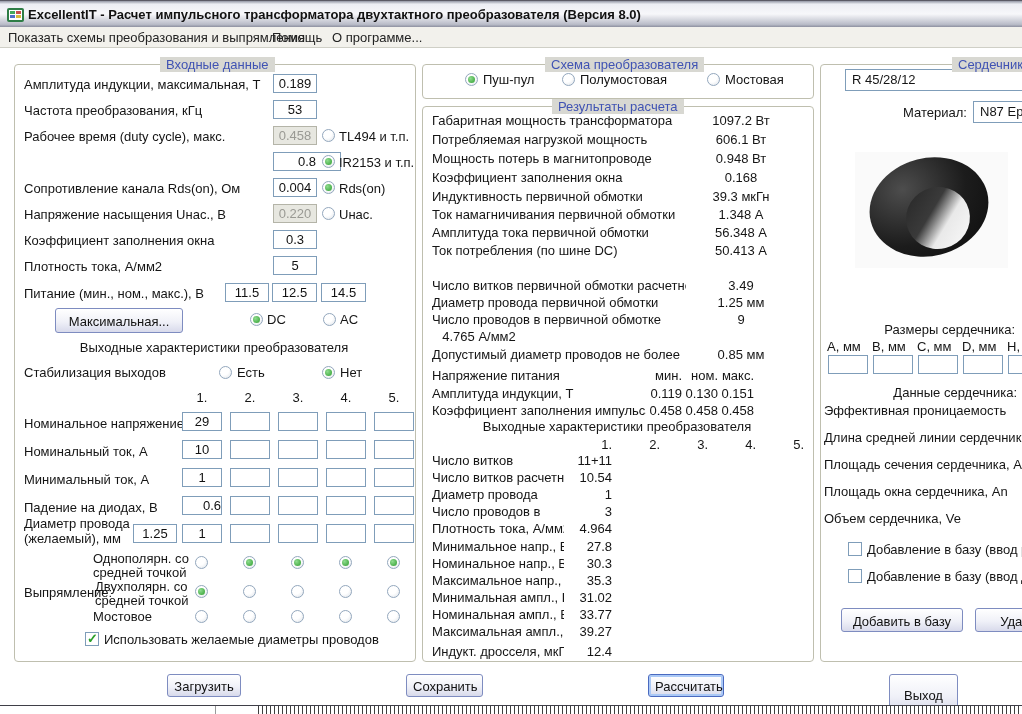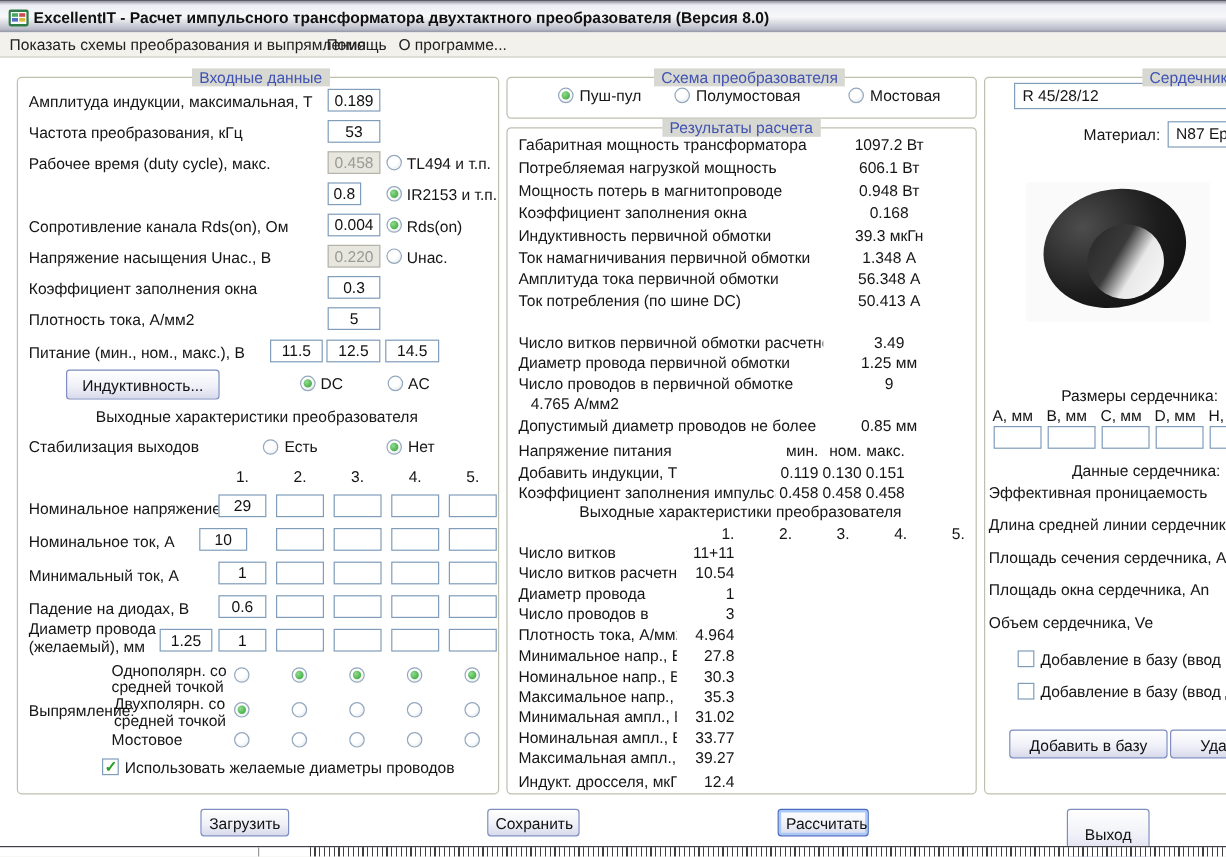--- a/index.html
+++ b/index.html
@@ -91,21 +91,21 @@
   <input class="inp" style="left: 273px; top: 74px; width: 44px;" value="0.189">
 
   <div class="lbl" style="left:24px;top:103px">Частота преобразования, кГц</div>
   <input class="inp" style="left: 273px; top: 100px; width: 44px;" value="53">
 
   <div class="lbl" style="left:24px;top:129px">Рабочее время (duty cycle), макс.</div>
   <input class="inp dis" style="left: 273px; top: 126px; width: 44px;" value="0.458">
   <span class="radio" style="left:322px;top:129px"></span>
   <div class="lbl" style="left:339px;top:129px">TL494 и т.п.</div>
 
-  <input class="inp" style="left: 273px; top: 152px; width: 28px;" value="0.8">
+  <input class="inp" style="left: 273px; top: 152px; width: 68px;" value="0.8">
   <span class="radio checked" style="left:322px;top:155px"></span>
   <div class="lbl" style="left:339px;top:155px">IR2153 и т.п.</div>
 
   <div class="lbl" style="left:24px;top:181px">Сопротивление канала Rds(on), Ом</div>
   <input class="inp" style="left: 273px; top: 178px; width: 44px;" value="0.004">
   <span class="radio checked" style="left:322px;top:181px"></span>
   <div class="lbl" style="left:339px;top:181px">Rds(on)</div>
 
   <div class="lbl" style="left:24px;top:207px">Напряжение насыщения Uнас., В</div>
   <input class="inp dis" style="left: 273px; top: 204px; width: 44px;" value="0.220">
@@ -116,21 +116,21 @@
   <input class="inp" style="left: 273px; top: 230px; width: 44px;" value="0.3">
 
   <div class="lbl" style="left:24px;top:259px">Плотность тока, А/мм2</div>
   <input class="inp" style="left: 273px; top: 256px; width: 44px;" value="5">
 
   <div class="lbl" style="left:24px;top:286px">Питание (мин., ном., макс.), В</div>
   <input class="inp" style="left: 225px; top: 283px; width: 44px;" value="11.5">
   <input class="inp" style="left: 272px; top: 283px; width: 45px;" value="12.5">
   <input class="inp" style="left: 321px; top: 283px; width: 45px;" value="14.5">
 
-  <button class="btn" style="left:55px;top:308px;width:128px;height:25px">Индуктивность...</button>
+  <button class="btn" style="left:55px;top:308px;width:128px;height:25px">Максимальная...</button>
   <span class="radio checked" style="left:250px;top:313px"></span>
   <div class="lbl" style="left:267px;top:312px">DC</div>
   <span class="radio" style="left:323px;top:313px"></span>
   <div class="lbl" style="left:340px;top:312px">AC</div>
 
   <div class="lbl ctr" style="left:14px;top:340px;width:400px">Выходные характеристики преобразователя</div>
 
   <div class="lbl" style="left:24px;top:365px">Стабилизация выходов</div>
   <span class="radio" style="left:219px;top:366px"></span>
   <div class="lbl" style="left:237px;top:365px">Есть</div>
@@ -143,36 +143,36 @@
   <div class="lbl ctr" style="left:326px;top:390px;width:40px">4.</div>
   <div class="lbl ctr" style="left:374px;top:390px;width:40px">5.</div>
 
   <div class="lbl" style="left:24px;top:416px">Номинальное напряжение, В</div>
   <input class="inp" style="left: 182px; top: 412px; width: 40px;" value="29">
   <input class="inp" style="left: 230px; top: 412px; width: 40px;" value="">
   <input class="inp" style="left: 278px; top: 412px; width: 40px;" value="">
   <input class="inp" style="left: 326px; top: 412px; width: 40px;" value="">
   <input class="inp" style="left: 374px; top: 412px; width: 40px;" value="">
 
-  <div class="lbl" style="left:24px;top:444px">Номинальное ток, А</div>
-  <input class="inp" style="left: 166px; top: 440px; width: 40px;" value="10">
+  <div class="lbl" style="left:24px;top:444px">Номинальный ток, А</div>
+  <input class="inp" style="left: 182px; top: 440px; width: 40px;" value="10">
   <input class="inp" style="left: 230px; top: 440px; width: 40px;" value="">
   <input class="inp" style="left: 278px; top: 440px; width: 40px;" value="">
   <input class="inp" style="left: 326px; top: 440px; width: 40px;" value="">
   <input class="inp" style="left: 374px; top: 440px; width: 40px;" value="">
 
   <div class="lbl" style="left:24px;top:472px">Минимальный ток, А</div>
   <input class="inp" style="left: 182px; top: 468px; width: 40px;" value="1">
   <input class="inp" style="left: 230px; top: 468px; width: 40px;" value="">
   <input class="inp" style="left: 278px; top: 468px; width: 40px;" value="">
   <input class="inp" style="left: 326px; top: 468px; width: 40px;" value="">
   <input class="inp" style="left: 374px; top: 468px; width: 40px;" value="">
 
   <div class="lbl" style="left:24px;top:500px">Падение на диодах, В</div>
-  <input class="inp" style="left: 182px; top: 496px; width: 40px;" value="0.6">
+  <input class="inp" style="left: 182px; top: 496px; width: 40px; text-align: right;" value="0.6">
   <input class="inp" style="left: 230px; top: 496px; width: 40px;" value="">
   <input class="inp" style="left: 278px; top: 496px; width: 40px;" value="">
   <input class="inp" style="left: 326px; top: 496px; width: 40px;" value="">
   <input class="inp" style="left: 374px; top: 496px; width: 40px;" value="">
 
   <div class="lbl" style="left:24px;top:516px">Диаметр провода</div>
   <div class="lbl" style="left:24px;top:531px">(желаемый), мм</div>
   <input class="inp" style="left: 133px; top: 524px; width: 44px;" value="1.25">
   <input class="inp" style="left: 182px; top: 524px; width: 40px;" value="1">
   <input class="inp" style="left: 230px; top: 524px; width: 40px;" value="">
@@ -275,21 +275,21 @@
     </div>
 
   <div class="rrow" style="top:367px">
     <span class="rlab">Напряжение питания</span>
     <span class="scell">мин.</span>
     <span class="scell">ном.</span>
     <span class="scell">макс.</span>
     <span class="spad"></span>
   </div>
   <div class="rrow" style="top:385px">
-    <span class="rlab">Добавить индукции, Т</span>
+    <span class="rlab">Амплитуда индукции, Т</span>
     <span class="scell">0.119</span>
     <span class="scell">0.130</span>
     <span class="scell">0.151</span>
     <span class="spad"></span>
   </div>
   <div class="rrow" style="top:402px">
     <span class="rlab">Коэффициент заполнения импульса</span>
     <span class="scell">0.458</span>
     <span class="scell">0.458</span>
     <span class="scell">0.458</span>
@@ -412,21 +412,21 @@
   <div class="lbl" style="left:824px;top:430px">Длина средней линии сердечника, le</div>
   <div class="lbl" style="left:824px;top:457px">Площадь сечения сердечника, Ае</div>
   <div class="lbl" style="left:824px;top:484px">Площадь окна сердечника, Аn</div>
   <div class="lbl" style="left:824px;top:511px">Объем сердечника, Ve</div>
 
   <span class="cb" style="left:848px;top:542px"></span>
   <div class="lbl" style="left:867px;top:542px">Добавление в базу (ввод размеров)</div>
   <span class="cb" style="left:848px;top:569px"></span>
   <div class="lbl" style="left:867px;top:569px">Добавление в базу (ввод данных)</div>
 
-  <button class="btn" style="left:841px;top:608px;width:132px;height:24px">Добавить в базу</button>
+  <button class="btn" style="left:841px;top:608px;width:122px;height:24px">Добавить в базу</button>
   <button class="btn" style="left:975px;top:608px;width:100px;height:24px">Удалить</button>
 
   <button class="btn" style="left:167px;top:674px;width:74px;height:23px">Загрузить</button>
   <button class="btn" style="left:406px;top:674px;width:77px;height:23px">Сохранить</button>
   <button class="btn focus" style="left:648px;top:674px;width:76px;height:23px">Рассчитать</button>
   <button class="btn" style="left:889px;top:674px;width:69px;height:40px">Выход</button>
 
   <div class="bstrip"></div>
   <div class="vline"></div>
   <div class="ticks"></div>

